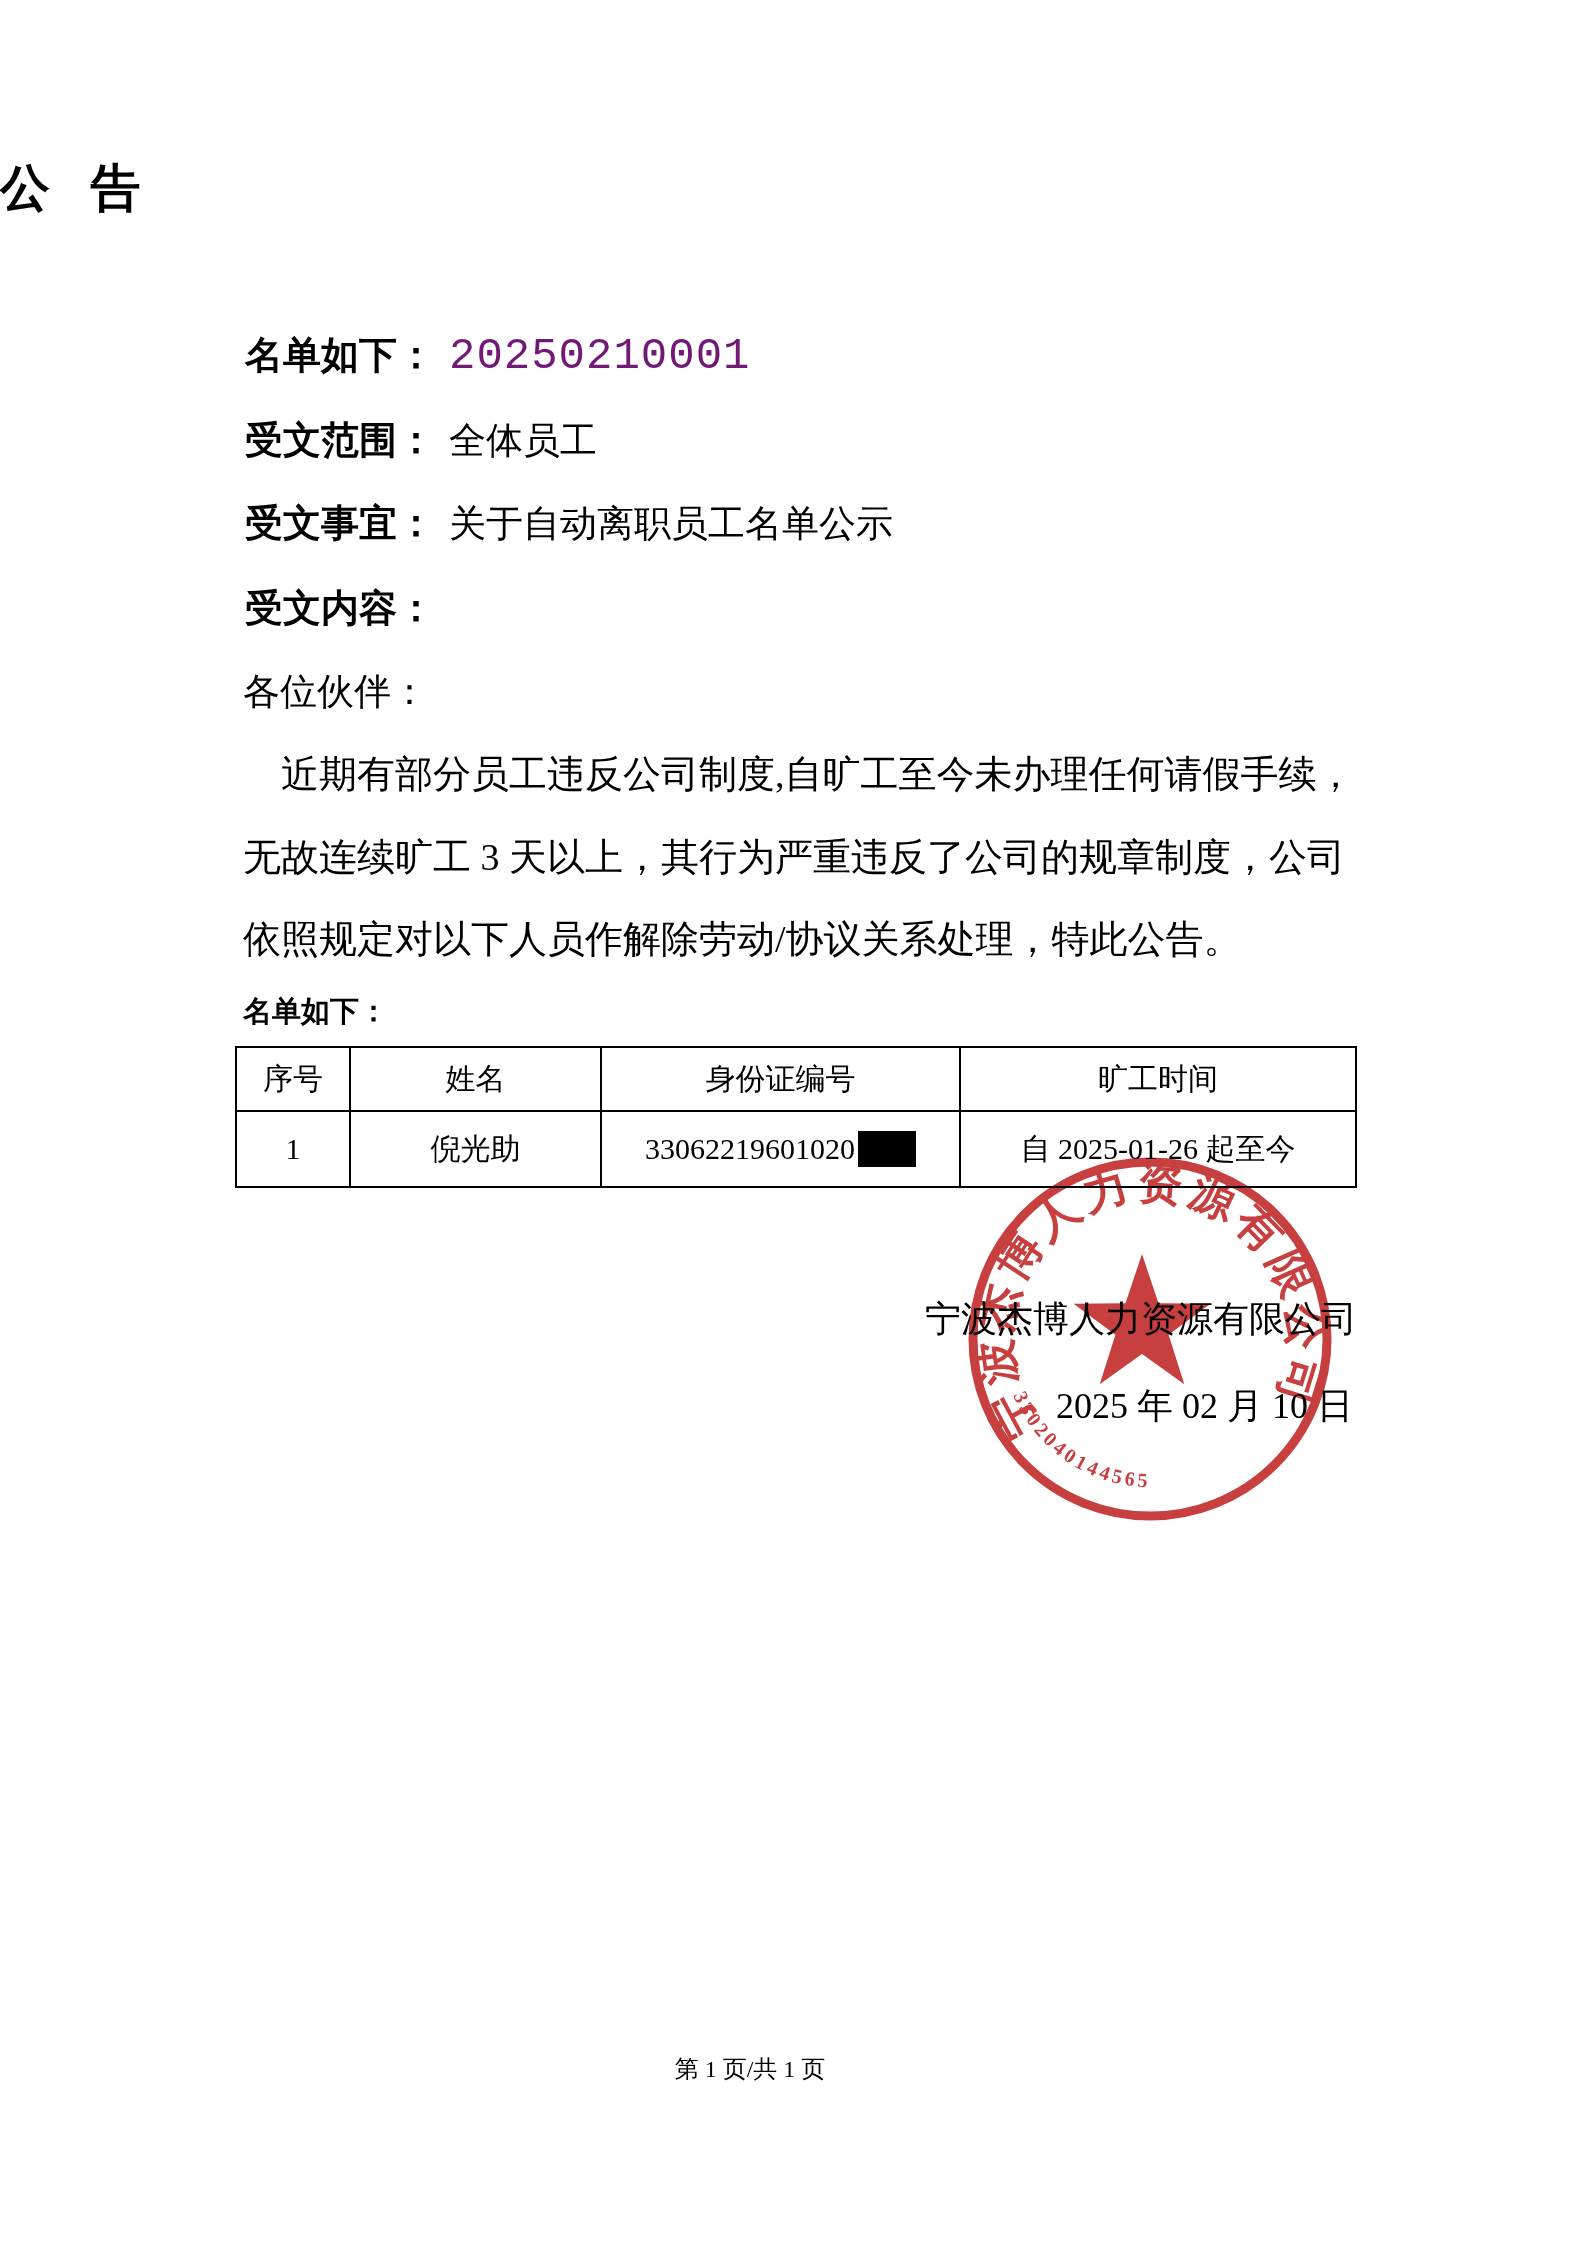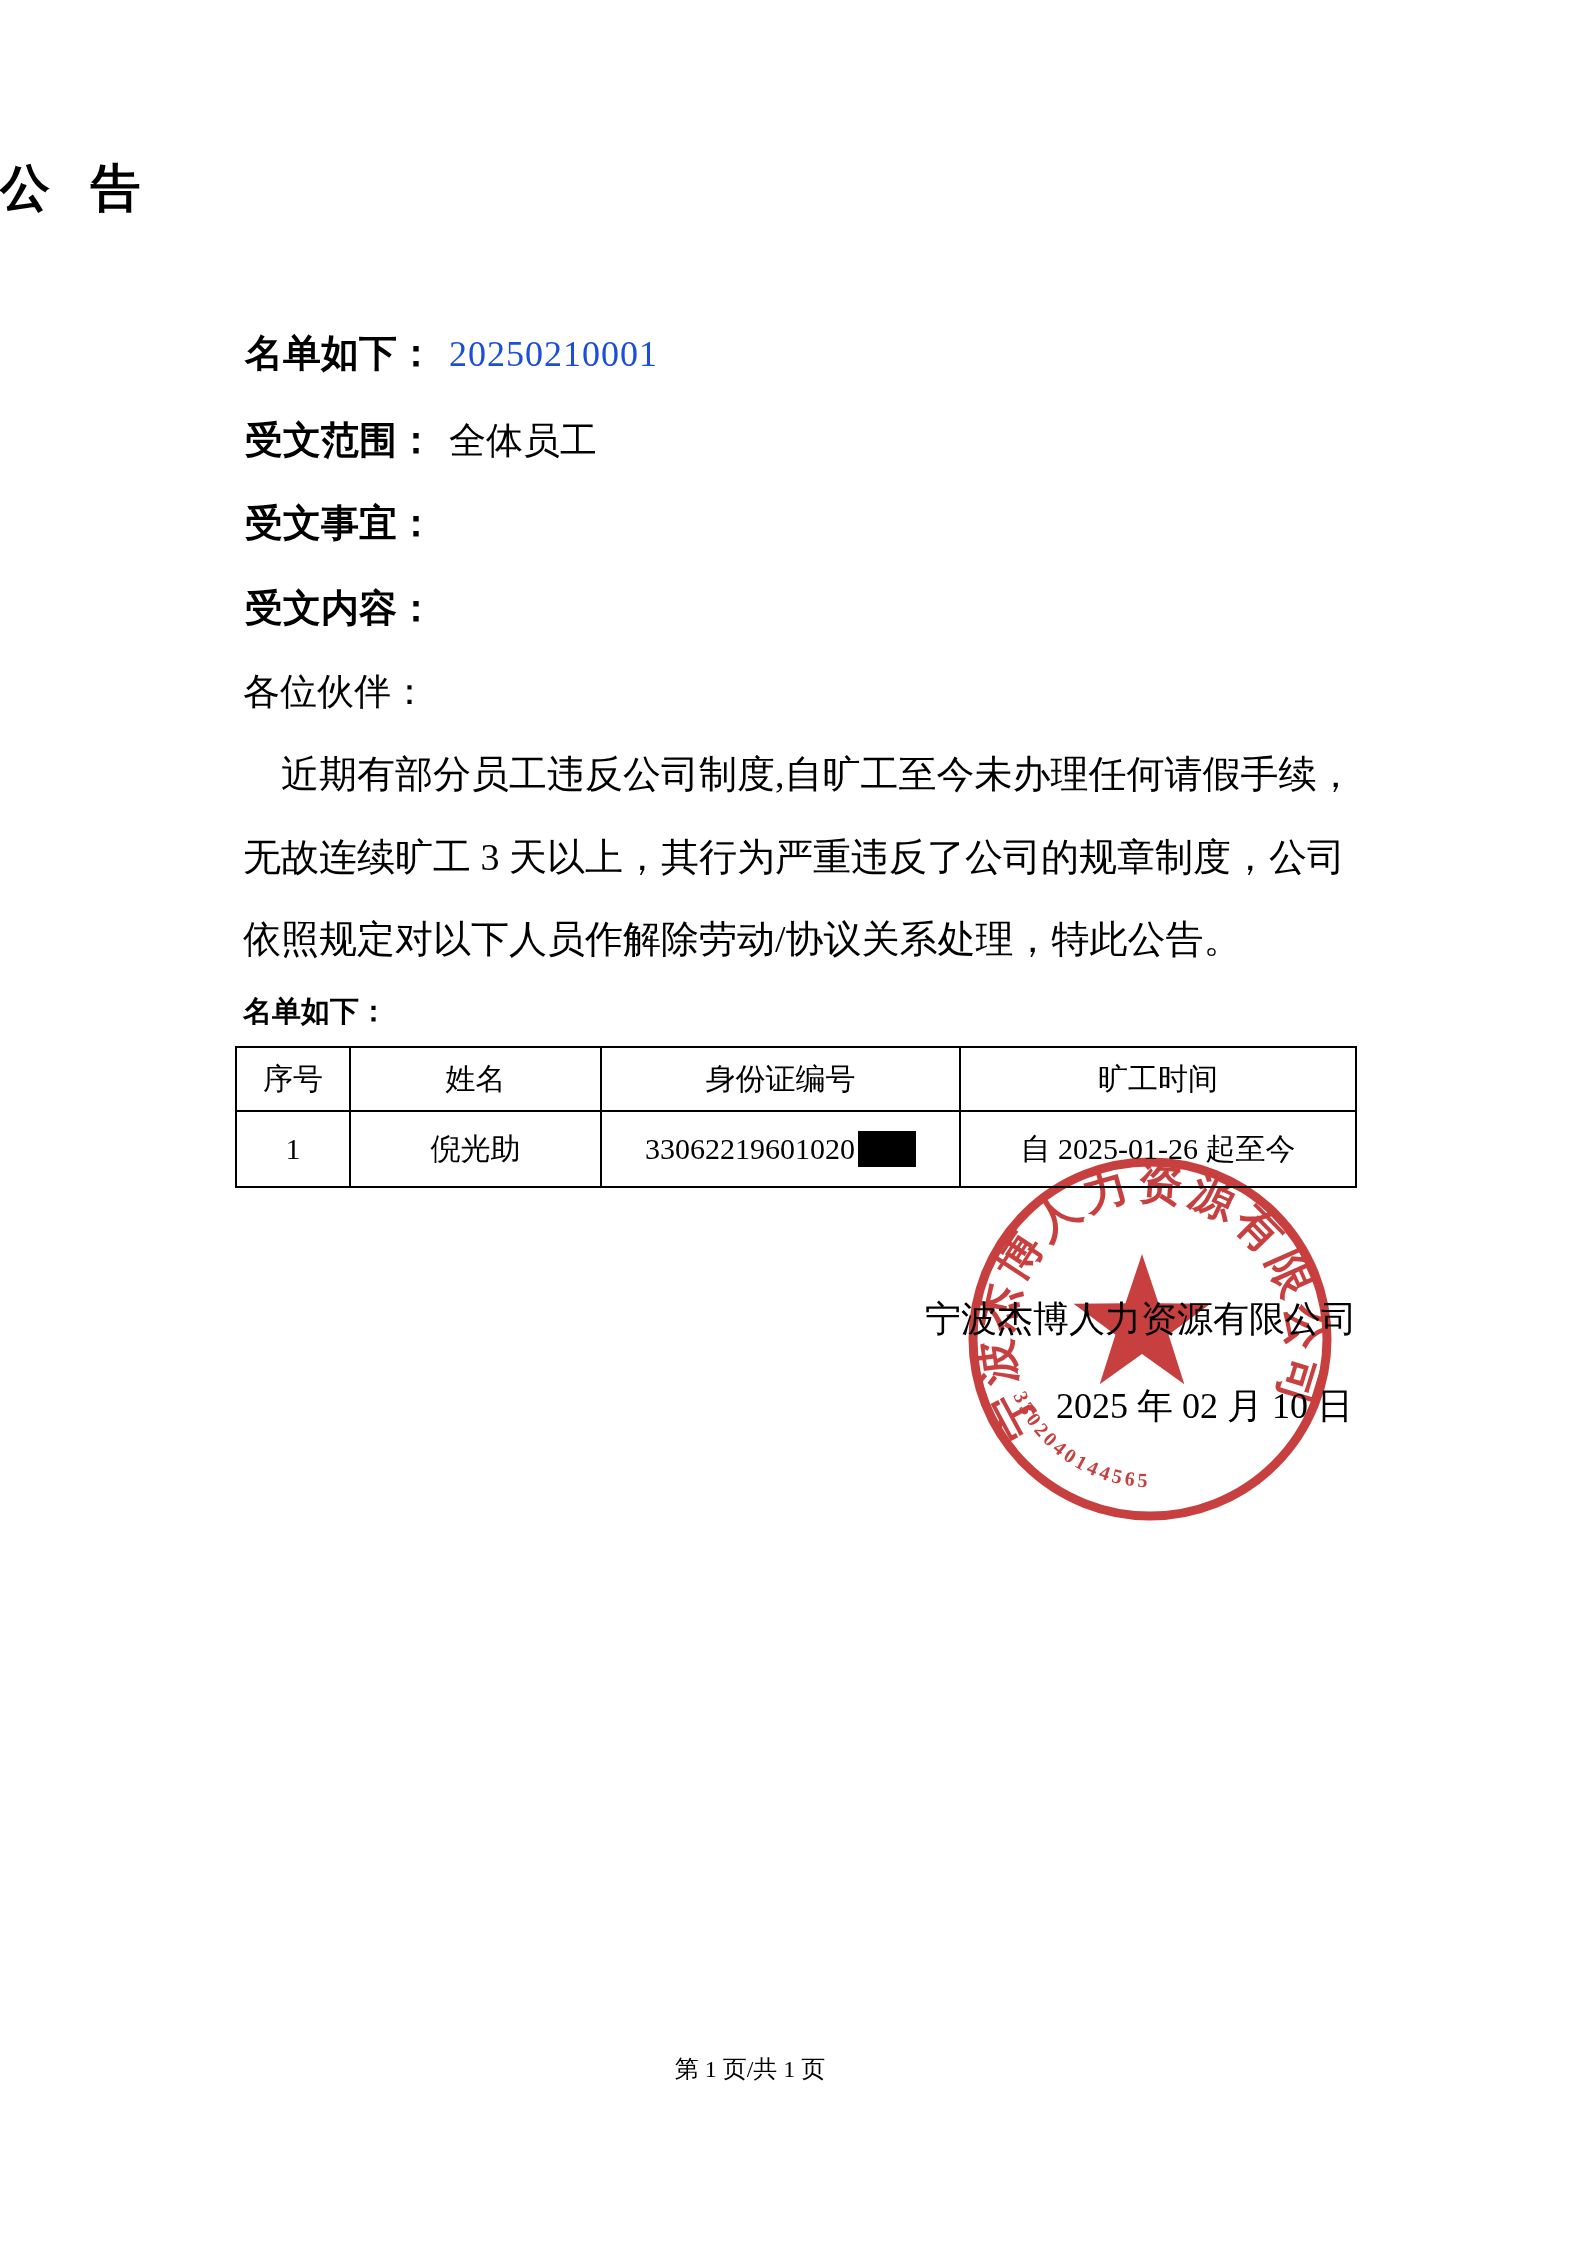--- a/index.html
+++ b/index.html
@@ -18,22 +18,22 @@
     text-align:left;
     font-weight:bold;
     font-size:50px;
     letter-spacing:14px;
   }
 
   .field { display:flex; align-items:baseline; gap:14px; }
   .field .lbl { font-weight:bold; font-size:38px; }
   .field .val { font-size:37px; }
   .field .val-num {
-    font-family:Liberation Serif, serif;
-    font-size:36px; color:#1d4ed8; letter-spacing:1px;
+    font-family:Liberation Mono, monospace;
+    font-size:44px; color:#701a75; letter-spacing:1px;
   }
   .f1 { top:334px; left:245px; }
   .f2 { top:421px; left:245px; }
   .f3 { top:504px; left:245px; }
   .f4 { top:589px; left:245px; }
 
   .salutation { top:673px; left:243px; font-size:37px; }
 
   .para-line { font-size:38px; }
   .pl1 { top:755px; left:281px; }
@@ -88,20 +88,21 @@
 <div class="abs field f1">
   <span class="lbl">名单如下：</span>
   <span class="val val-num">20250210001</span>
 </div>
 <div class="abs field f2">
   <span class="lbl">受文范围：</span>
   <span class="val">全体员工</span>
 </div>
 <div class="abs field f3">
   <span class="lbl">受文事宜：</span>
+  <span class="val">关于自动离职员工名单公示</span>
 </div>
 <div class="abs field f4">
   <span class="lbl">受文内容：</span>
   <span class="val"></span>
 </div>
 
 <div class="abs salutation">各位伙伴：</div>
 
 <div class="abs para-line pl1">近期有部分员工违反公司制度,自旷工至今未办理任何请假手续，</div>
 <div class="abs para-line pl2">无故连续旷工 3 天以上，其行为严重违反了公司的规章制度，公司</div>

